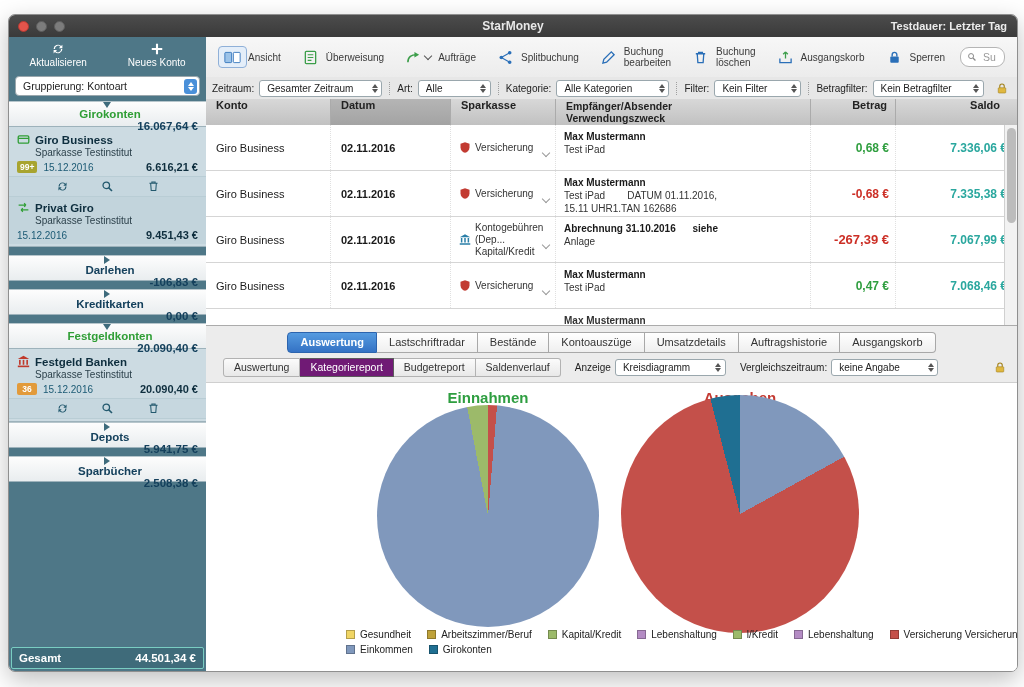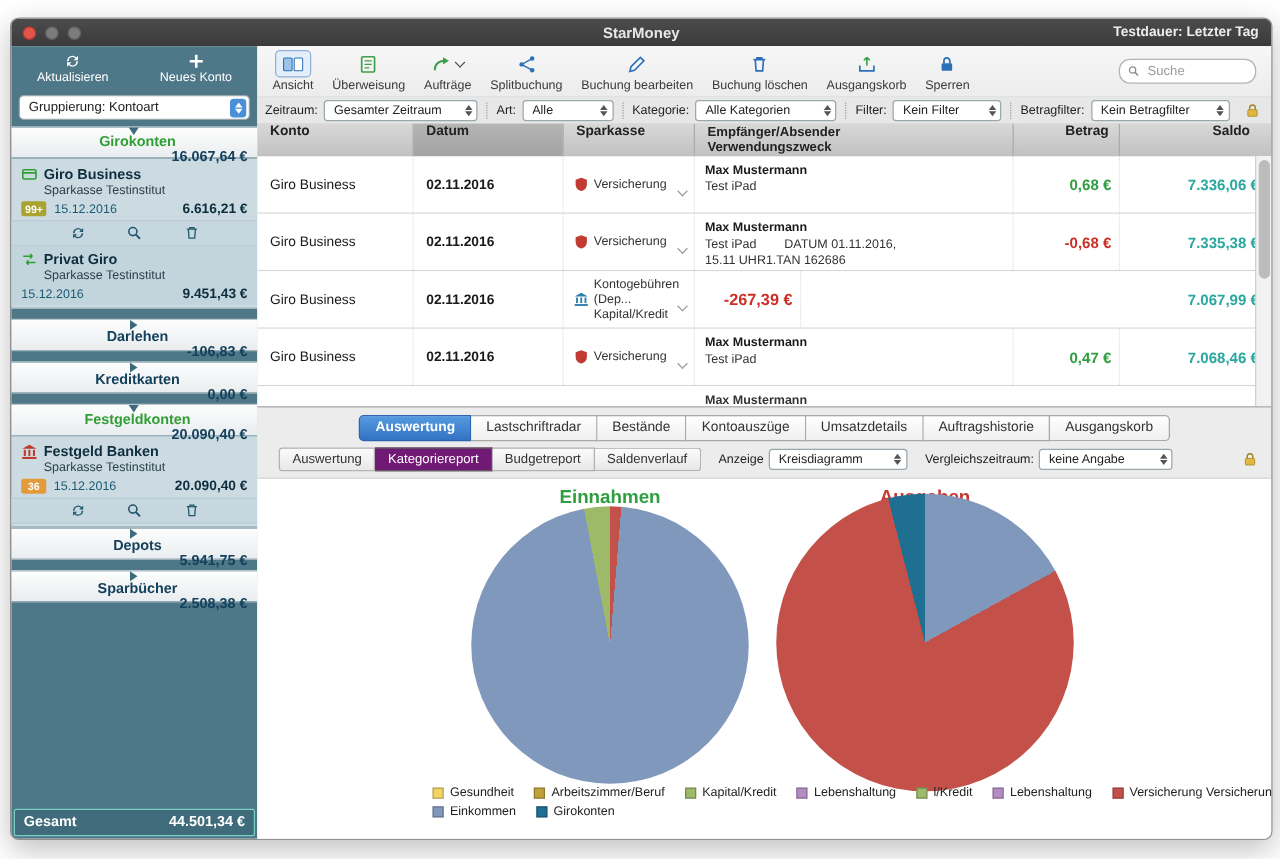--- a/index.html
+++ b/index.html
@@ -50,21 +50,21 @@
   .badge.orange{background:#e29a3a;}
   .acc-date{font-size:10px;color:#1b5a74;margin-left:6px;}
   .acc-amount{margin-left:auto;font-size:11px;font-weight:bold;color:#0e2e3e;}
   .acc-tools{display:flex;justify-content:space-evenly;align-items:center;padding:3px 14px;border-top:1px solid #b9cdd5;border-bottom:1px solid #b9cdd5;background:#c6d7df;}
   .acc-tools svg{width:13px;height:13px;color:#23596e;}
   .gesamt{position:absolute;left:2px;right:2px;bottom:2px;height:20px;background:#3f6b7a;border:1px solid #79cdc2;display:flex;align-items:center;padding:0 7px;color:#fff;font-size:11.5px;font-weight:bold;border-radius:2px;}
   .gesamt .amt{margin-left:auto;}
   
   .main{position:absolute;left:197px;top:22px;right:0;bottom:0;background:#fff;}
   .toolbar{position:absolute;left:0;top:0;right:0;height:40px;background:linear-gradient(#f7f7f7,#ececec);border-bottom:1px solid #c6c6c6;display:flex;align-items:center;padding-left:12px;gap:15px;}
-  .tool-btn{display:flex;flex-direction:column;align-items:center;gap:1px;font-size:10px;color:#3a3a3a;}
+  .tool-btn{display:flex;flex-direction:row;align-items:center;gap:1px;font-size:10px;color:#3a3a3a;}
   .ticon{height:18px;display:flex;align-items:center;justify-content:center;padding:1px 5px;border:1px solid transparent;}
   .ticon.selected{border:1px solid #8fb0d8;background:#e4eef9;border-radius:4px;}
   .ticon svg{width:17px;height:15px;}
   .tb-caret{width:5px;height:5px;border-right:1.4px solid #555;border-bottom:1.4px solid #555;transform:rotate(45deg);display:inline-block;margin-left:3px;margin-bottom:2px;}
   .search{margin-left:auto;margin-right:12px;width:96px;height:18px;border:1px solid #b5b5b5;border-radius:9px;background:#fff;display:flex;align-items:center;padding:0 6px;gap:4px;}
   .search svg{width:10px;height:10px;color:#8a8a8a;flex:none;}
   .search input{border:none;outline:none;width:100%;font-size:10.5px;font-family:"Liberation Sans",sans-serif;background:transparent;color:#333;}
   .search input::placeholder{color:#999;}
   .filterbar{position:absolute;left:0;top:40px;right:0;height:22px;background:#e7e7e7;border-bottom:1px solid #bdbdbd;display:flex;align-items:center;padding:0 6px;gap:5px;font-size:10px;color:#222;}
   .flabel{white-space:nowrap;}
@@ -495,20 +495,24 @@
           <svg viewBox="0 0 16 16" fill="#2a7fa8">
               <path d="M8 1l7 4H1z"></path>
               <rect x="2.5" y="6" width="2" height="6"></rect>
               <rect x="7" y="6" width="2" height="6"></rect>
               <rect x="11.5" y="6" width="2" height="6"></rect>
               <rect x="1" y="13" width="14" height="2"></rect>
             </svg>
           <span class="kat-lines"><span>Kontogebühren (Dep...</span><br><span>Kapital/Kredit</span></span>
           <span class="chev"></span>
         </div>
+        <div class="c empf">
+          <div class="e1 pre">Abrechnung 31.10.2016      siehe</div>
+          <div class="pre">Anlage</div>
+        </div>
         <div class="c betrag big neg">-267,39 €</div>
         <div class="c saldo">7.067,99 €</div>
       </div>
 
       <div class="trow">
         <div class="c konto">Giro Business</div>
         <div class="c datum">02.11.2016</div>
         <div class="c kat">
           <svg viewBox="0 0 16 16">
               <path d="M8 1l6 2v5c0 4-3 6.5-6 7-3-.5-6-3-6-7V3z" fill="#c23b32"></path>

